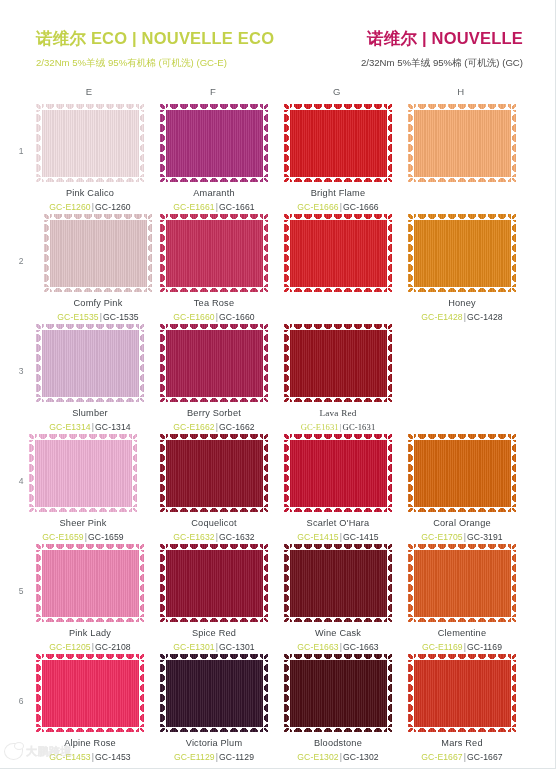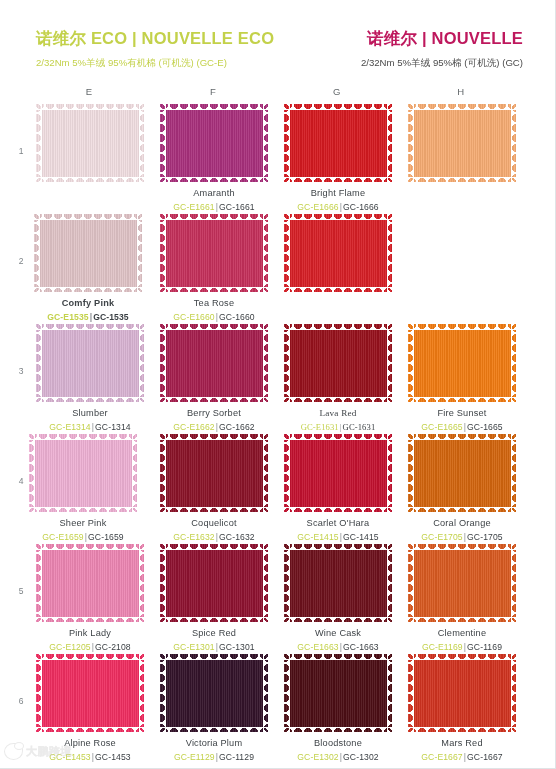--- a/index.html
+++ b/index.html
@@ -231,20 +231,24 @@
       <div class="row" style="height: 110px;">
         <div class="row-number">1</div>
         <div class="cell" style="left: 35px;">
           <div class="swatch-wrap">
             <div class="sw" style="--c: #f0dde0;"></div>
             <div class="scallop scallop-top"></div>
             <div class="scallop scallop-bottom"></div>
             <div class="scallop scallop-left"></div>
             <div class="scallop scallop-right"></div>
           </div>
+          <div class="caption">
+            <span class="c-name">Pink Calico</span>
+            <span class="c-codes"><span class="c-eco">GC-E1260</span><span class="c-sep">|</span><span class="c-std">GC-1260</span></span>
+          </div>
         </div>
         <div class="cell" style="left: 159px;">
           <div class="swatch-wrap">
             <div class="sw" style="--c: #a8307c;"></div>
             <div class="scallop scallop-top"></div>
             <div class="scallop scallop-bottom"></div>
             <div class="scallop scallop-left"></div>
             <div class="scallop scallop-right"></div>
           </div>
           <div class="caption">
@@ -270,21 +274,21 @@
             <div class="sw" style="--c: #f5ab72;"></div>
             <div class="scallop scallop-top"></div>
             <div class="scallop scallop-bottom"></div>
             <div class="scallop scallop-left"></div>
             <div class="scallop scallop-right"></div>
           </div>
         </div>
       </div>
       <div class="row" style="height: 110px;">
         <div class="row-number">2</div>
-        <div class="cell" style="left: 33px; font-weight: bold;">
+        <div class="cell" style="left: 43px;">
           <div class="swatch-wrap">
             <div class="sw" style="--c: #dfc3c6;"></div>
             <div class="scallop scallop-top"></div>
             <div class="scallop scallop-bottom"></div>
             <div class="scallop scallop-left"></div>
             <div class="scallop scallop-right"></div>
           </div>
           <div class="caption">
             <span class="c-name">Comfy Pink</span>
             <span class="c-codes"><span class="c-eco">GC-E1535</span><span class="c-sep">|</span><span class="c-std">GC-1535</span></span>
@@ -303,20 +307,33 @@
             <span class="c-codes"><span class="c-eco">GC-E1660</span><span class="c-sep">|</span><span class="c-std">GC-1660</span></span>
           </div>
         </div>
         <div class="cell" style="left: 283px;">
           <div class="swatch-wrap">
             <div class="sw" style="--c: #d61f26;"></div>
             <div class="scallop scallop-top"></div>
             <div class="scallop scallop-bottom"></div>
             <div class="scallop scallop-left"></div>
             <div class="scallop scallop-right"></div>
+          </div>
+        </div>
+        <div class="cell" style="left: 407px;">
+          <div class="swatch-wrap">
+            <div class="sw" style="--c: #dd8419;"></div>
+            <div class="scallop scallop-top"></div>
+            <div class="scallop scallop-bottom"></div>
+            <div class="scallop scallop-left"></div>
+            <div class="scallop scallop-right"></div>
+          </div>
+          <div class="caption">
+            <span class="c-name">Honey</span>
+            <span class="c-codes"><span class="c-eco">GC-E1428</span><span class="c-sep">|</span><span class="c-std">GC-1428</span></span>
           </div>
         </div>
       </div>
       <div class="row" style="height: 110px;">
         <div class="row-number">3</div>
         <div class="cell" style="left: 35px;">
           <div class="swatch-wrap">
             <div class="sw" style="--c: #d8b3d2;"></div>
             <div class="scallop scallop-top"></div>
             <div class="scallop scallop-bottom"></div>
@@ -347,33 +364,20 @@
             <div class="scallop scallop-top"></div>
             <div class="scallop scallop-bottom"></div>
             <div class="scallop scallop-left"></div>
             <div class="scallop scallop-right"></div>
           </div>
           <div class="caption">
             <span class="c-name">Lava Red</span>
             <span class="c-codes"><span class="c-eco">GC-E1631</span><span class="c-sep">|</span><span class="c-std">GC-1631</span></span>
           </div>
         </div>
-        <div class="cell" style="left: 407px;">
-          <div class="swatch-wrap">
-            <div class="sw" style="--c: #f07b12;"></div>
-            <div class="scallop scallop-top"></div>
-            <div class="scallop scallop-bottom"></div>
-            <div class="scallop scallop-left"></div>
-            <div class="scallop scallop-right"></div>
-          </div>
-          <div class="caption">
-            <span class="c-name">Fire Sunset</span>
-            <span class="c-codes"><span class="c-eco">GC-E1665</span><span class="c-sep">|</span><span class="c-std">GC-1665</span></span>
-          </div>
-        </div>
       </div>
       <div class="row" style="height: 110px;">
         <div class="row-number">4</div>
         <div class="cell" style="left: 28px;">
           <div class="swatch-wrap">
             <div class="sw" style="--c: #edb0d3;"></div>
             <div class="scallop scallop-top"></div>
             <div class="scallop scallop-bottom"></div>
             <div class="scallop scallop-left"></div>
             <div class="scallop scallop-right"></div>
@@ -412,21 +416,21 @@
         <div class="cell" style="left: 407px;">
           <div class="swatch-wrap">
             <div class="sw" style="--c: #d2650e;"></div>
             <div class="scallop scallop-top"></div>
             <div class="scallop scallop-bottom"></div>
             <div class="scallop scallop-left"></div>
             <div class="scallop scallop-right"></div>
           </div>
           <div class="caption">
             <span class="c-name">Coral Orange</span>
-            <span class="c-codes"><span class="c-eco">GC-E1705</span><span class="c-sep">|</span><span class="c-std">GC-1705</span></span>
+            <span class="c-codes"><span class="c-eco">GC-E1705</span><span class="c-sep">|</span><span class="c-std">GC-3191</span></span>
           </div>
         </div>
       </div>
       <div class="row" style="height: 110px;">
         <div class="row-number">5</div>
         <div class="cell" style="left: 35px;">
           <div class="swatch-wrap">
             <div class="sw" style="--c: #ec85b2;"></div>
             <div class="scallop scallop-top"></div>
             <div class="scallop scallop-bottom"></div>

